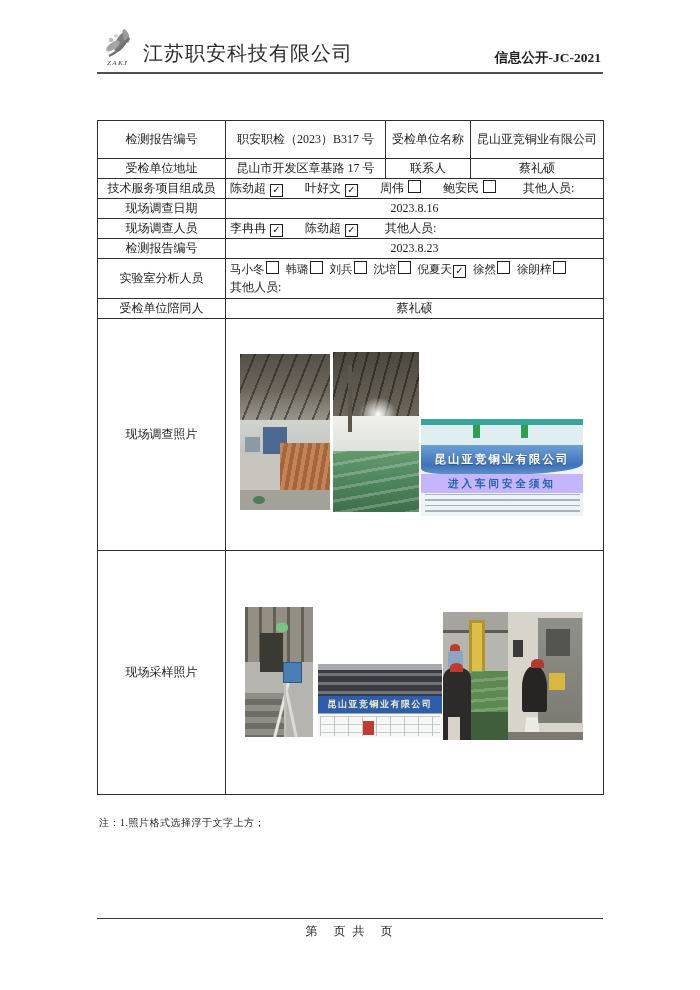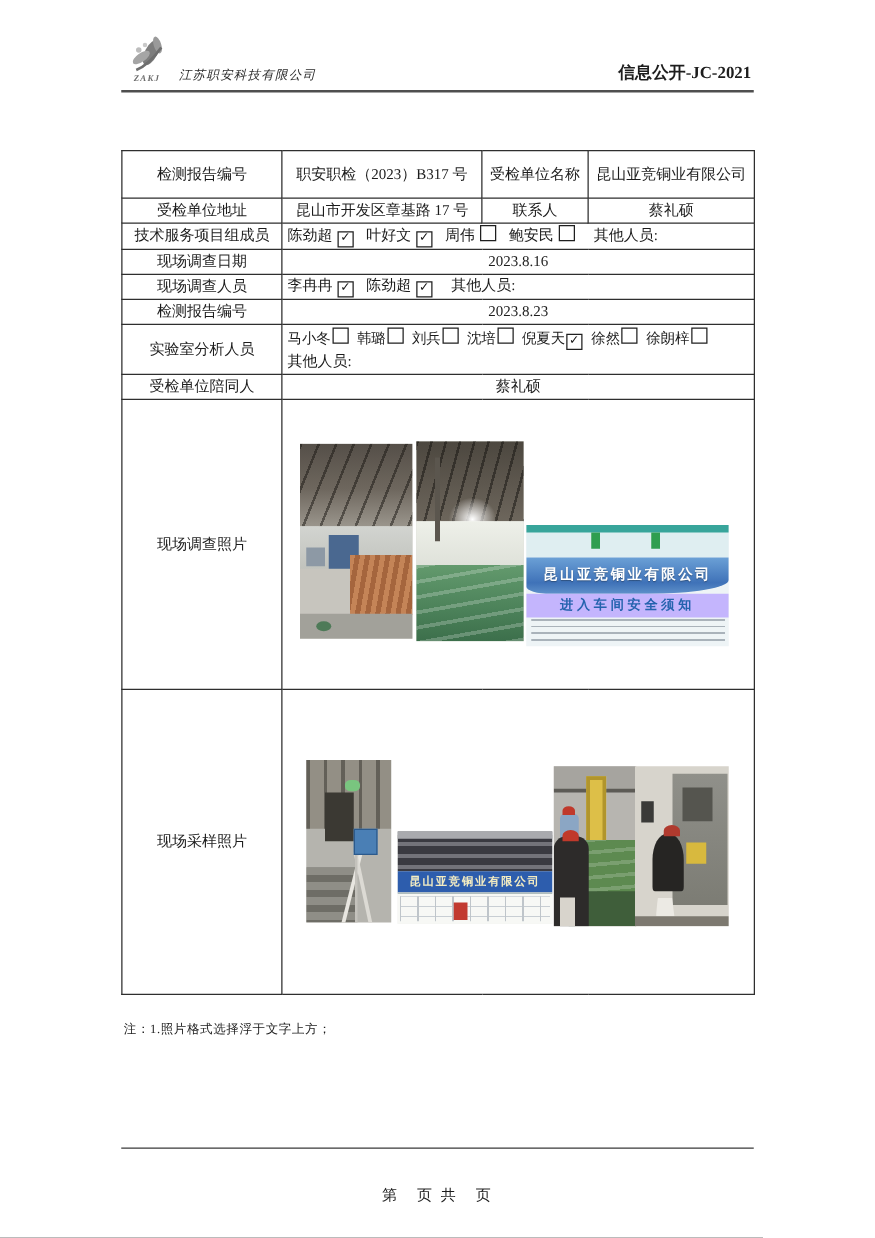--- a/index.html
+++ b/index.html
@@ -7,37 +7,37 @@
     position:relative; width:700px; height:990px; margin:0 auto;
     background:#ffffff; font-family:"Liberation Serif","DejaVu Serif",serif;
     color:#1c1c1c; overflow:hidden;
   }
   
   .header { position:absolute; left:97px; top:26px; width:506px; height:46px;
             border-bottom:2px solid #4f4f4f; }
   .logo { position:absolute; left:2px; top:0; width:44px; height:44px; }
   .logo-zakj { position:absolute; left:8px; top:33px; font-size:7px; font-style:italic;
                font-weight:bold; color:#6b6b6b; letter-spacing:1px; }
-  .company-name { position:absolute; left:46px; bottom:5px; font-size:10px;
-                  letter-spacing:1px; color:#2a2a2a;font-style:italic; }
+  .company-name { position:absolute; left:46px; bottom:5px; font-size:20px;
+                  letter-spacing:1px; color:#2a2a2a; }
   .doc-code { position:absolute; right:2px; bottom:5px; font-size:13.5px;
               font-weight:bold; color:#1d1d1d; }
   
   .title { position:absolute; left:97px; top:88px; width:506px; text-align:center;
            font-size:17.5px; font-weight:bold; letter-spacing:1.5px; }
   
   table.form { position:absolute; left:97px; top:120px; width:506px;
                border-collapse:collapse; table-layout:fixed; }
   table.form td { border:1px solid #2e2e2e; font-size:12px; line-height:1.3;
                   padding:1px 4px; vertical-align:middle; }
   td.lbl  { text-align:center; }
   td.valc { text-align:center; }
   td.vall { text-align:left; padding-left:8px; }
   .members .member { display:inline-block; white-space:nowrap; }
-  .members.loose .member { margin-right:10px; }
+  .members.loose .member { margin-right:22px; }
   .members.tight { font-size:11.5px; }
   .members.tight .member { margin-right:7px; }
   .cb { display:inline-block; width:11px; height:11px; border:1.5px solid #1f1f1f;
         margin-left:4px; vertical-align:-1px; line-height:10px; text-align:center;
         font-size:10px; font-weight:bold; color:#111;
         font-family:"DejaVu Sans",sans-serif; }
   .members.tight .cb { margin-left:1px; }
   .others { margin-left:2px; }
   .lab-line2 { margin-top:2px; }
   
@@ -153,21 +153,21 @@
   .b4-cap { left:30%; top:37%; width:13px; height:9px; background:#b03a2e;
              border-radius:50% 50% 0 0; }
   .b4-stool { left:22%; bottom:6%; width:15px; height:15px; background:#eceae4;
              clip-path:polygon(12% 0,88% 0,100% 100%,0 100%); }
   .b4-floor { left:0; bottom:0; right:0; height:6%; background:#7d7970; }
   
   .note { position:absolute; left:99px; top:816px; font-size:10px; letter-spacing:.5px; }
   .footer-line { position:absolute; left:97px; top:918px; width:506px;
                  border-top:1.5px solid #3a3a3a; }
   .page-num { position:absolute; left:97px; top:923px; width:506px; text-align:center;
-              font-size:12px; letter-spacing:2px;margin-top:25px; }
+              font-size:12px; letter-spacing:2px; }
 </style>
 </head>
 <body>
 
 <div class="page">
 
   <div class="header">
     <div class="logo">
       <svg width="44" height="44" viewBox="0 0 44 44">
         <ellipse cx="22" cy="16" rx="5" ry="11" fill="#7d7d7d" transform="rotate(28 22 16)"></ellipse>

